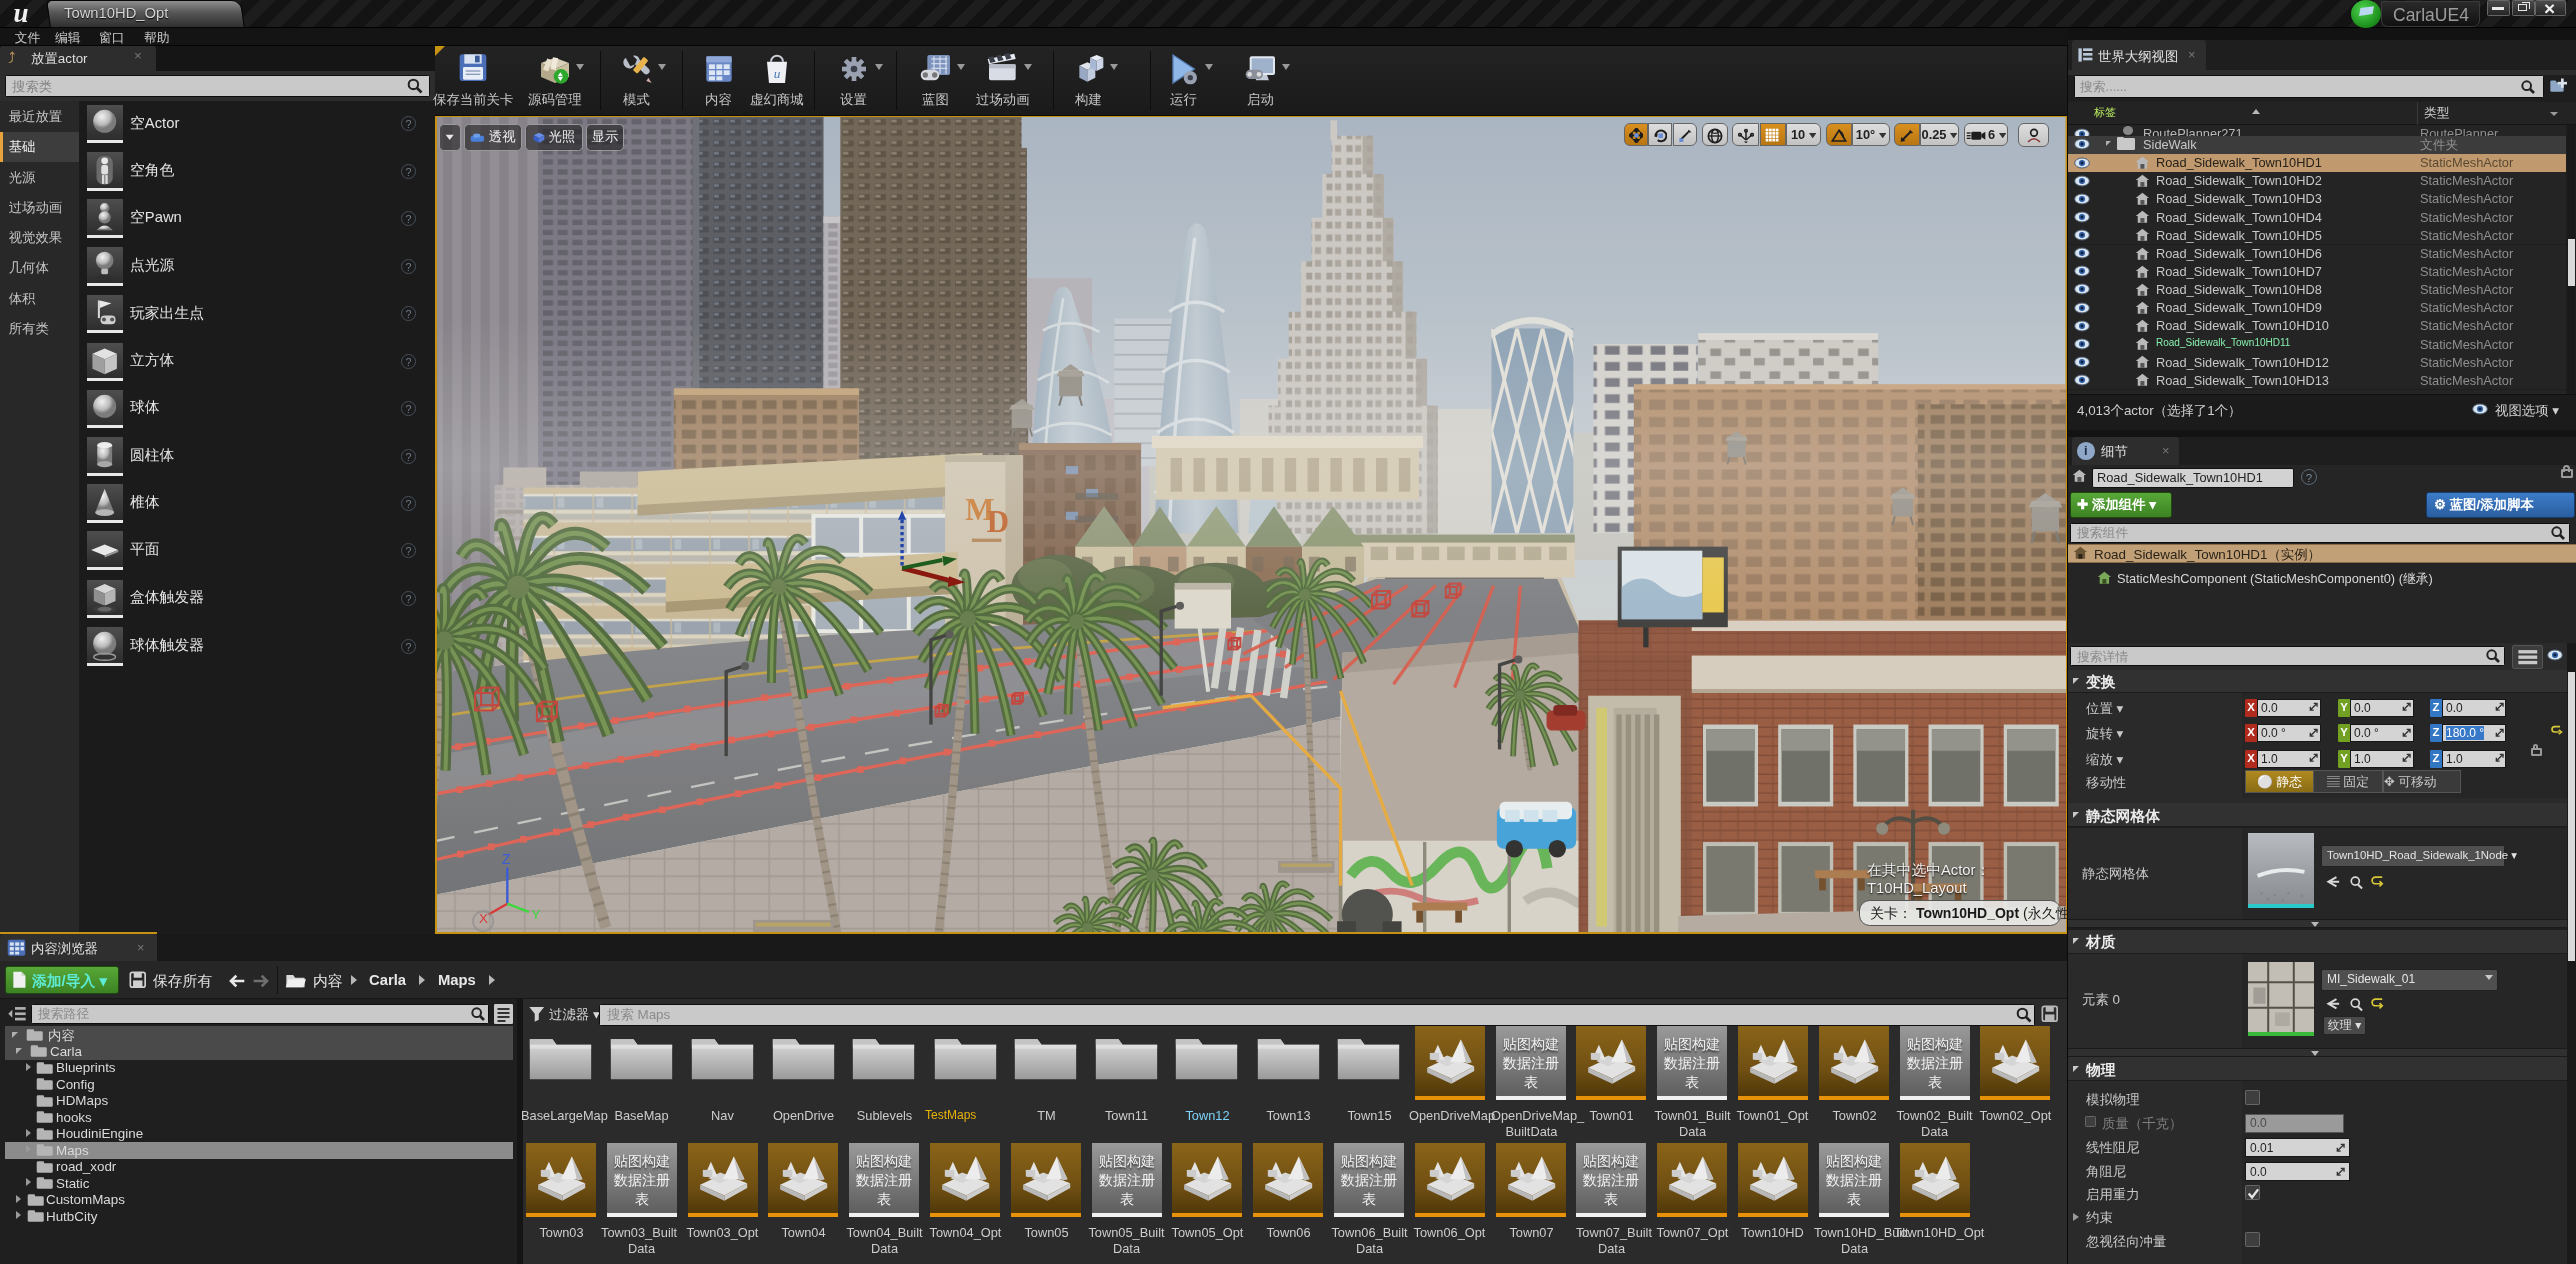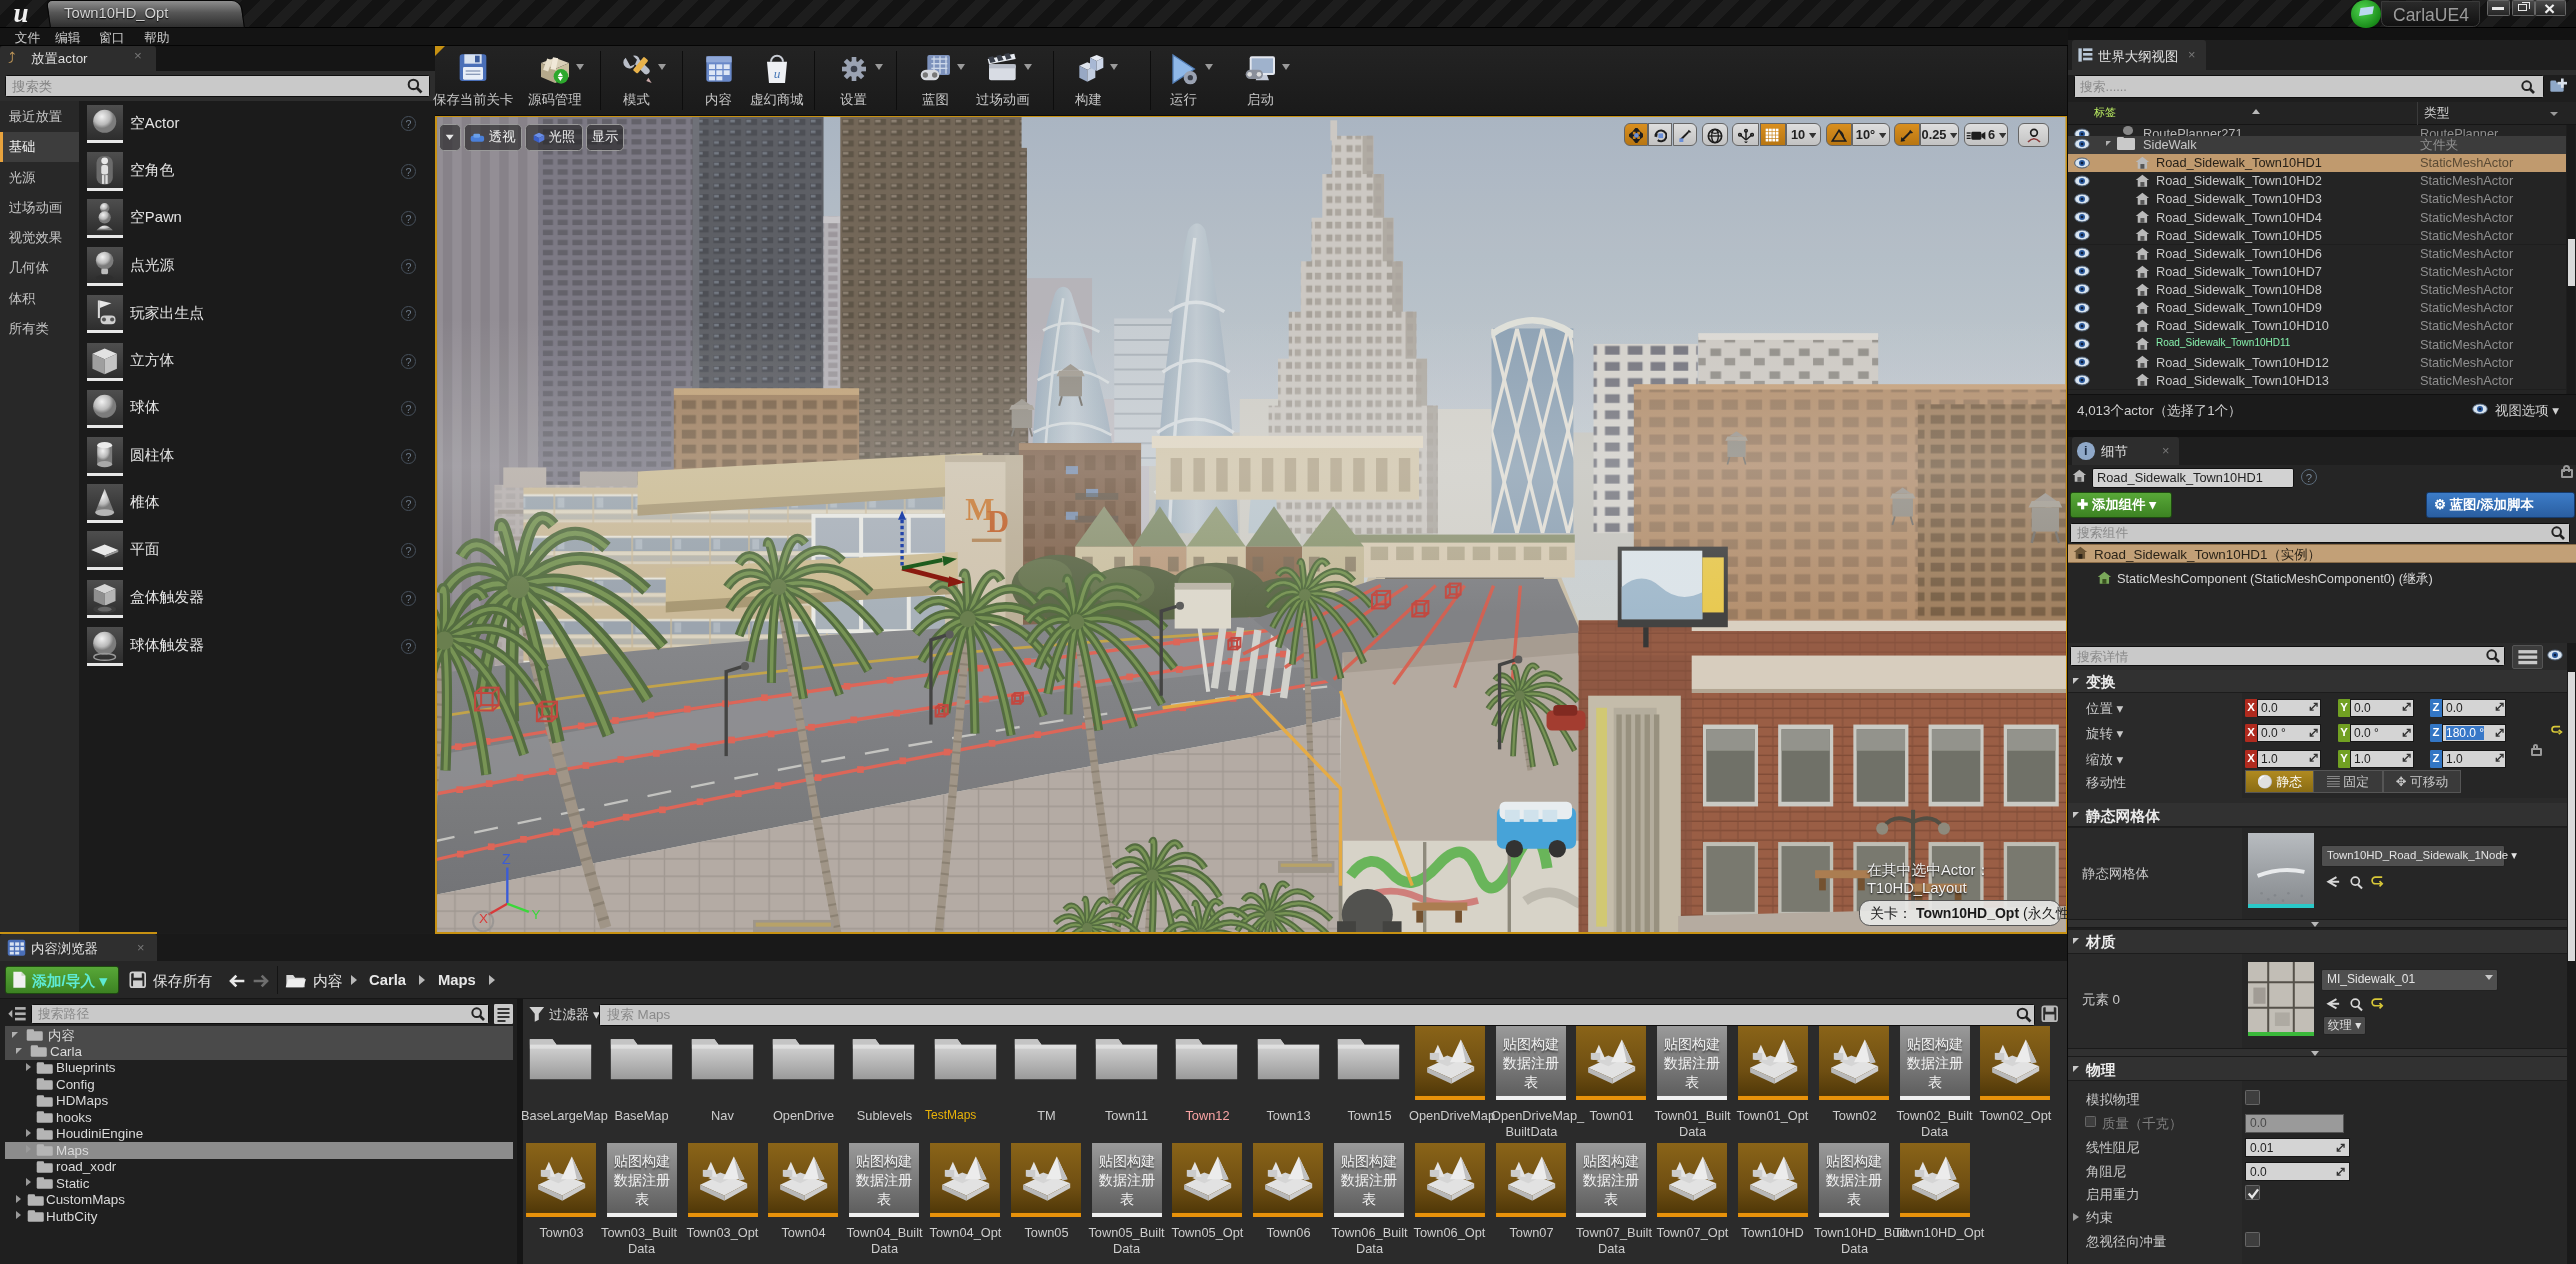--- a/index.html
+++ b/index.html
@@ -1883,21 +1883,21 @@
 <div class="abs" style="left:2442px;top:750px;width:64px;height:17.5px;background:#d4d4d4;border:0.7px solid #161616"></div>
 <div class="abs txt" style="left:2446px;top:752px;font-size:12px;color:#1e1e1e;">1.0</div>
 <div class="abs" style="left:2495px;top:752px;width:9.4px;height:9.4px"><svg width="9.4" height="9.4" viewBox="0 0 14 14">
       <path d="M2 12 L12 2 M7 2 h5 v5 M2 7 v5 h5" stroke="#333" stroke-width="2" fill="none"></path>
     </svg></div>
 <div class="abs" style="left:2531px;top:748px;width:10.7px;height:8px;border:2px solid #9a9a9a;border-radius:1.3px"></div>
 <div class="abs" style="left:2533px;top:744px;width:5.4px;height:6px;border:2px solid #9a9a9a;border-bottom:none;border-radius:3.4px 3.4px 0 0"></div>
 <div class="abs txt" style="left:2086px;top:774px;font-size:13.4px;color:#c9c9c9">移动性</div>
 <div class="abs" style="left:2245px;top:770px;width:69px;height:23px;background:linear-gradient(#b08a20,#8a6c14);border:0.7px solid #555;color:#fff;font-size:12.8px;text-align:center;line-height:21.5px">⚪ 静态</div>
 <div class="abs" style="left:2313px;top:770px;width:70px;height:23px;background:#3a3a3a;border:0.7px solid #555;color:#c9c9c9;font-size:12.8px;text-align:center;line-height:21.5px">▤ 固定</div>
-<div class="abs" style="left:2383px;top:770px;width:78px;height:23px;background:#3a3a3a;border:0.7px solid #555;color:#c9c9c9;font-size:12.8px;text-align:center;line-height:21.5px">✥ 可移动</div>
+<div class="abs" style="left:2383px;top:770px;width:78px;height:23px;background:#3a3a3a;border:0.7px solid #555;color:#c9c9c9;font-size:12.8px;text-align:left;line-height:21.5px">✥ 可移动</div>
 <div class="abs" style="left:2068px;top:798px;width:499px;height:5.4px;background:#2a2a2a"></div>
 <div class="abs" style="left:2068px;top:803px;width:499px;height:24px;background:#313131;border-bottom:0.7px solid #1c1c1c"></div>
 <div class="abs" style="left:2073px;top:812px;width:0;height:0;border-top:6.7px solid #c9c9c9;border-right:6.7px solid transparent"></div>
 <div class="abs txt" style="left:2086px;top:807px;font-size:14.8px;color:#ececec;font-weight:bold">静态网格体</div>
 <div class="abs" style="left:2068px;top:828px;width:499px;height:91px;background:#2a2a2a"></div>
 <div class="abs" style="left:2242px;top:828px;width:325px;height:91px;background:#262626"></div>
 <div class="abs txt" style="left:2082px;top:865px;font-size:13.4px;color:#c9c9c9">静态网格体</div>
 <div class="abs" style="left:2248px;top:833px;width:66px;height:71px;background:linear-gradient(#b8bcc0,#9a9ea2 60%,#8a8e92)"><svg width="66" height="71" viewBox="0 0 98 106">
       <path d="M14 64 Q48 50 84 58" stroke="#e8eaec" stroke-width="6" fill="none"></path>
       <g fill="#777b80" opacity="0.5">
@@ -2243,21 +2243,21 @@
       <defs>
         <linearGradient id="fg" x1="0" y1="0" x2="0" y2="1">
           <stop offset="0" stop-color="#dcdcdc"></stop>
           <stop offset="1" stop-color="#9a9a9a"></stop>
         </linearGradient>
       </defs>
       <path d="M4 14 h34 l6 8 h52 v52 h-92 Z" fill="url(#fg)"></path>
       <path d="M4 14 h34 l6 8 h-40 Z" fill="#c4c4c4"></path>
       <rect x="4" y="22" width="92" height="6" fill="#e8e8e8" opacity="0.6"></rect>
     </svg></div>
-<div class="abs" style="left:1167px;top:1108px;width:81px;text-align:center;font-size:12.8px;color:#fca5a5">Town12</div>
+<div class="abs" style="left:1167px;top:1108px;width:81px;text-align:center;font-size:12.8px;color:#7dd3fc">Town12</div>
 <div class="abs" style="left:1255px;top:1030px;width:67px;height:52px"><svg width="67" height="52" viewBox="0 0 100 78">
       <defs>
         <linearGradient id="fg" x1="0" y1="0" x2="0" y2="1">
           <stop offset="0" stop-color="#dcdcdc"></stop>
           <stop offset="1" stop-color="#9a9a9a"></stop>
         </linearGradient>
       </defs>
       <path d="M4 14 h34 l6 8 h52 v52 h-92 Z" fill="url(#fg)"></path>
       <path d="M4 14 h34 l6 8 h-40 Z" fill="#c4c4c4"></path>
       <rect x="4" y="22" width="92" height="6" fill="#e8e8e8" opacity="0.6"></rect>

